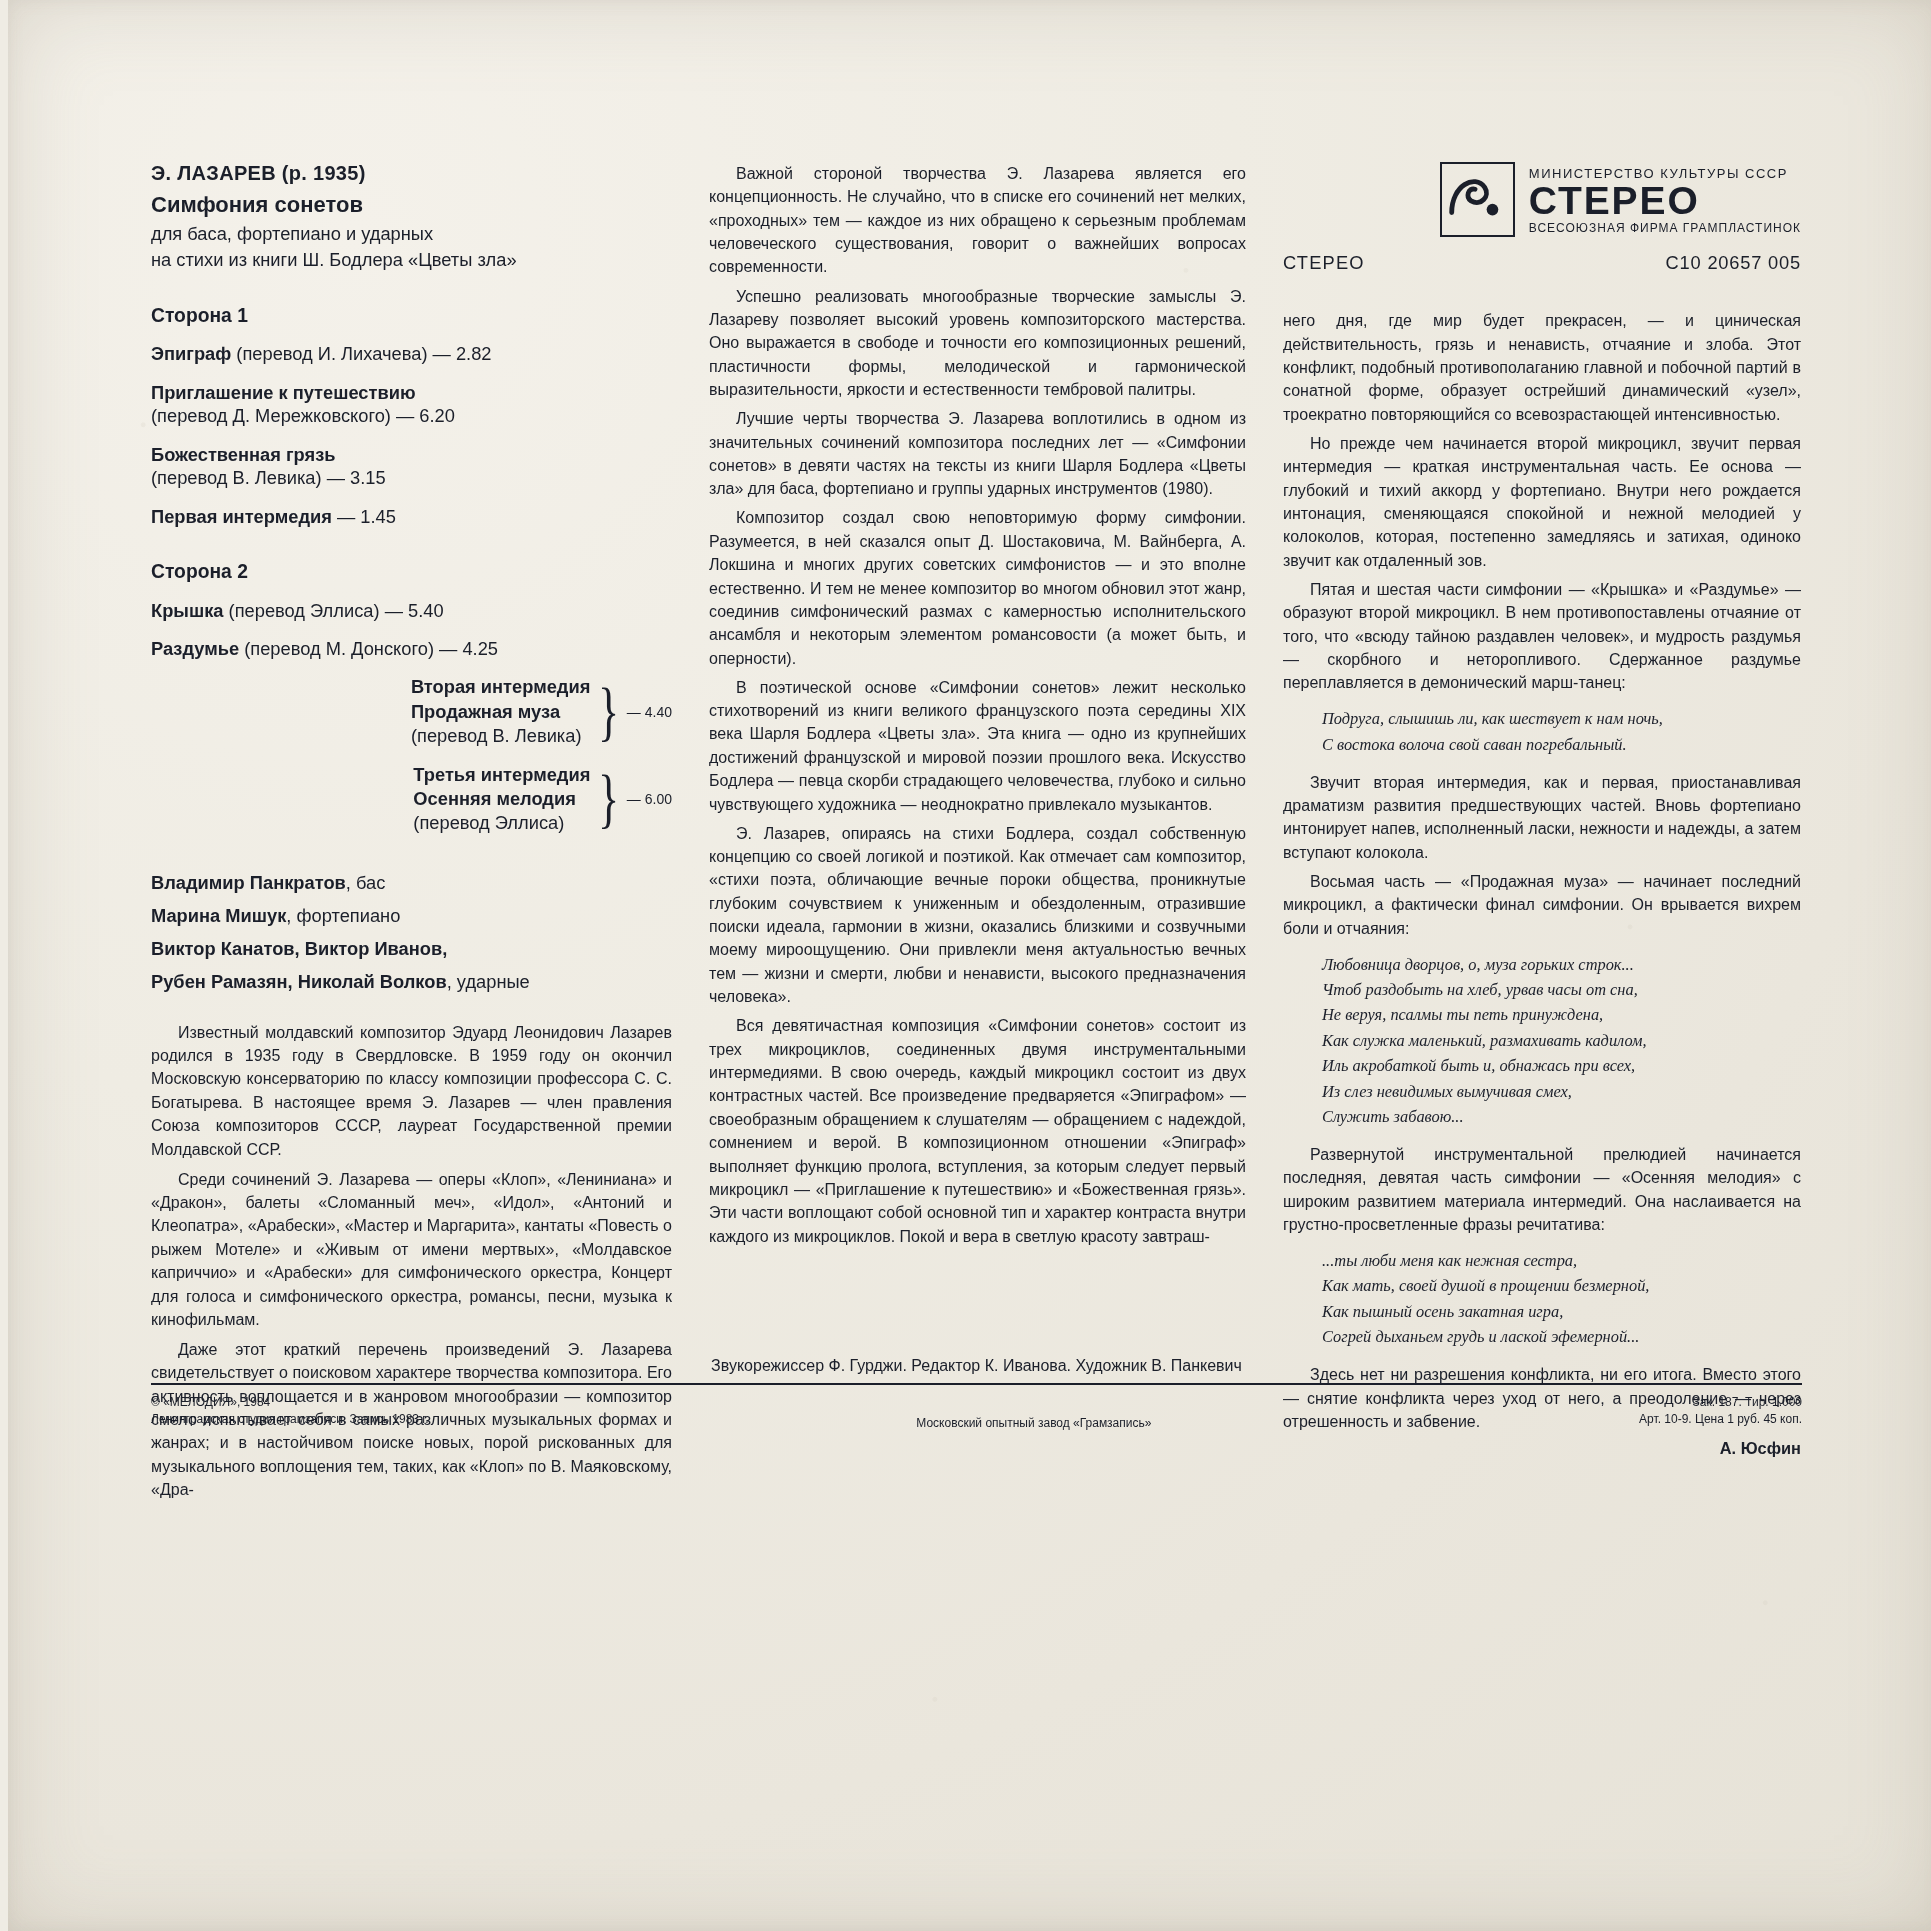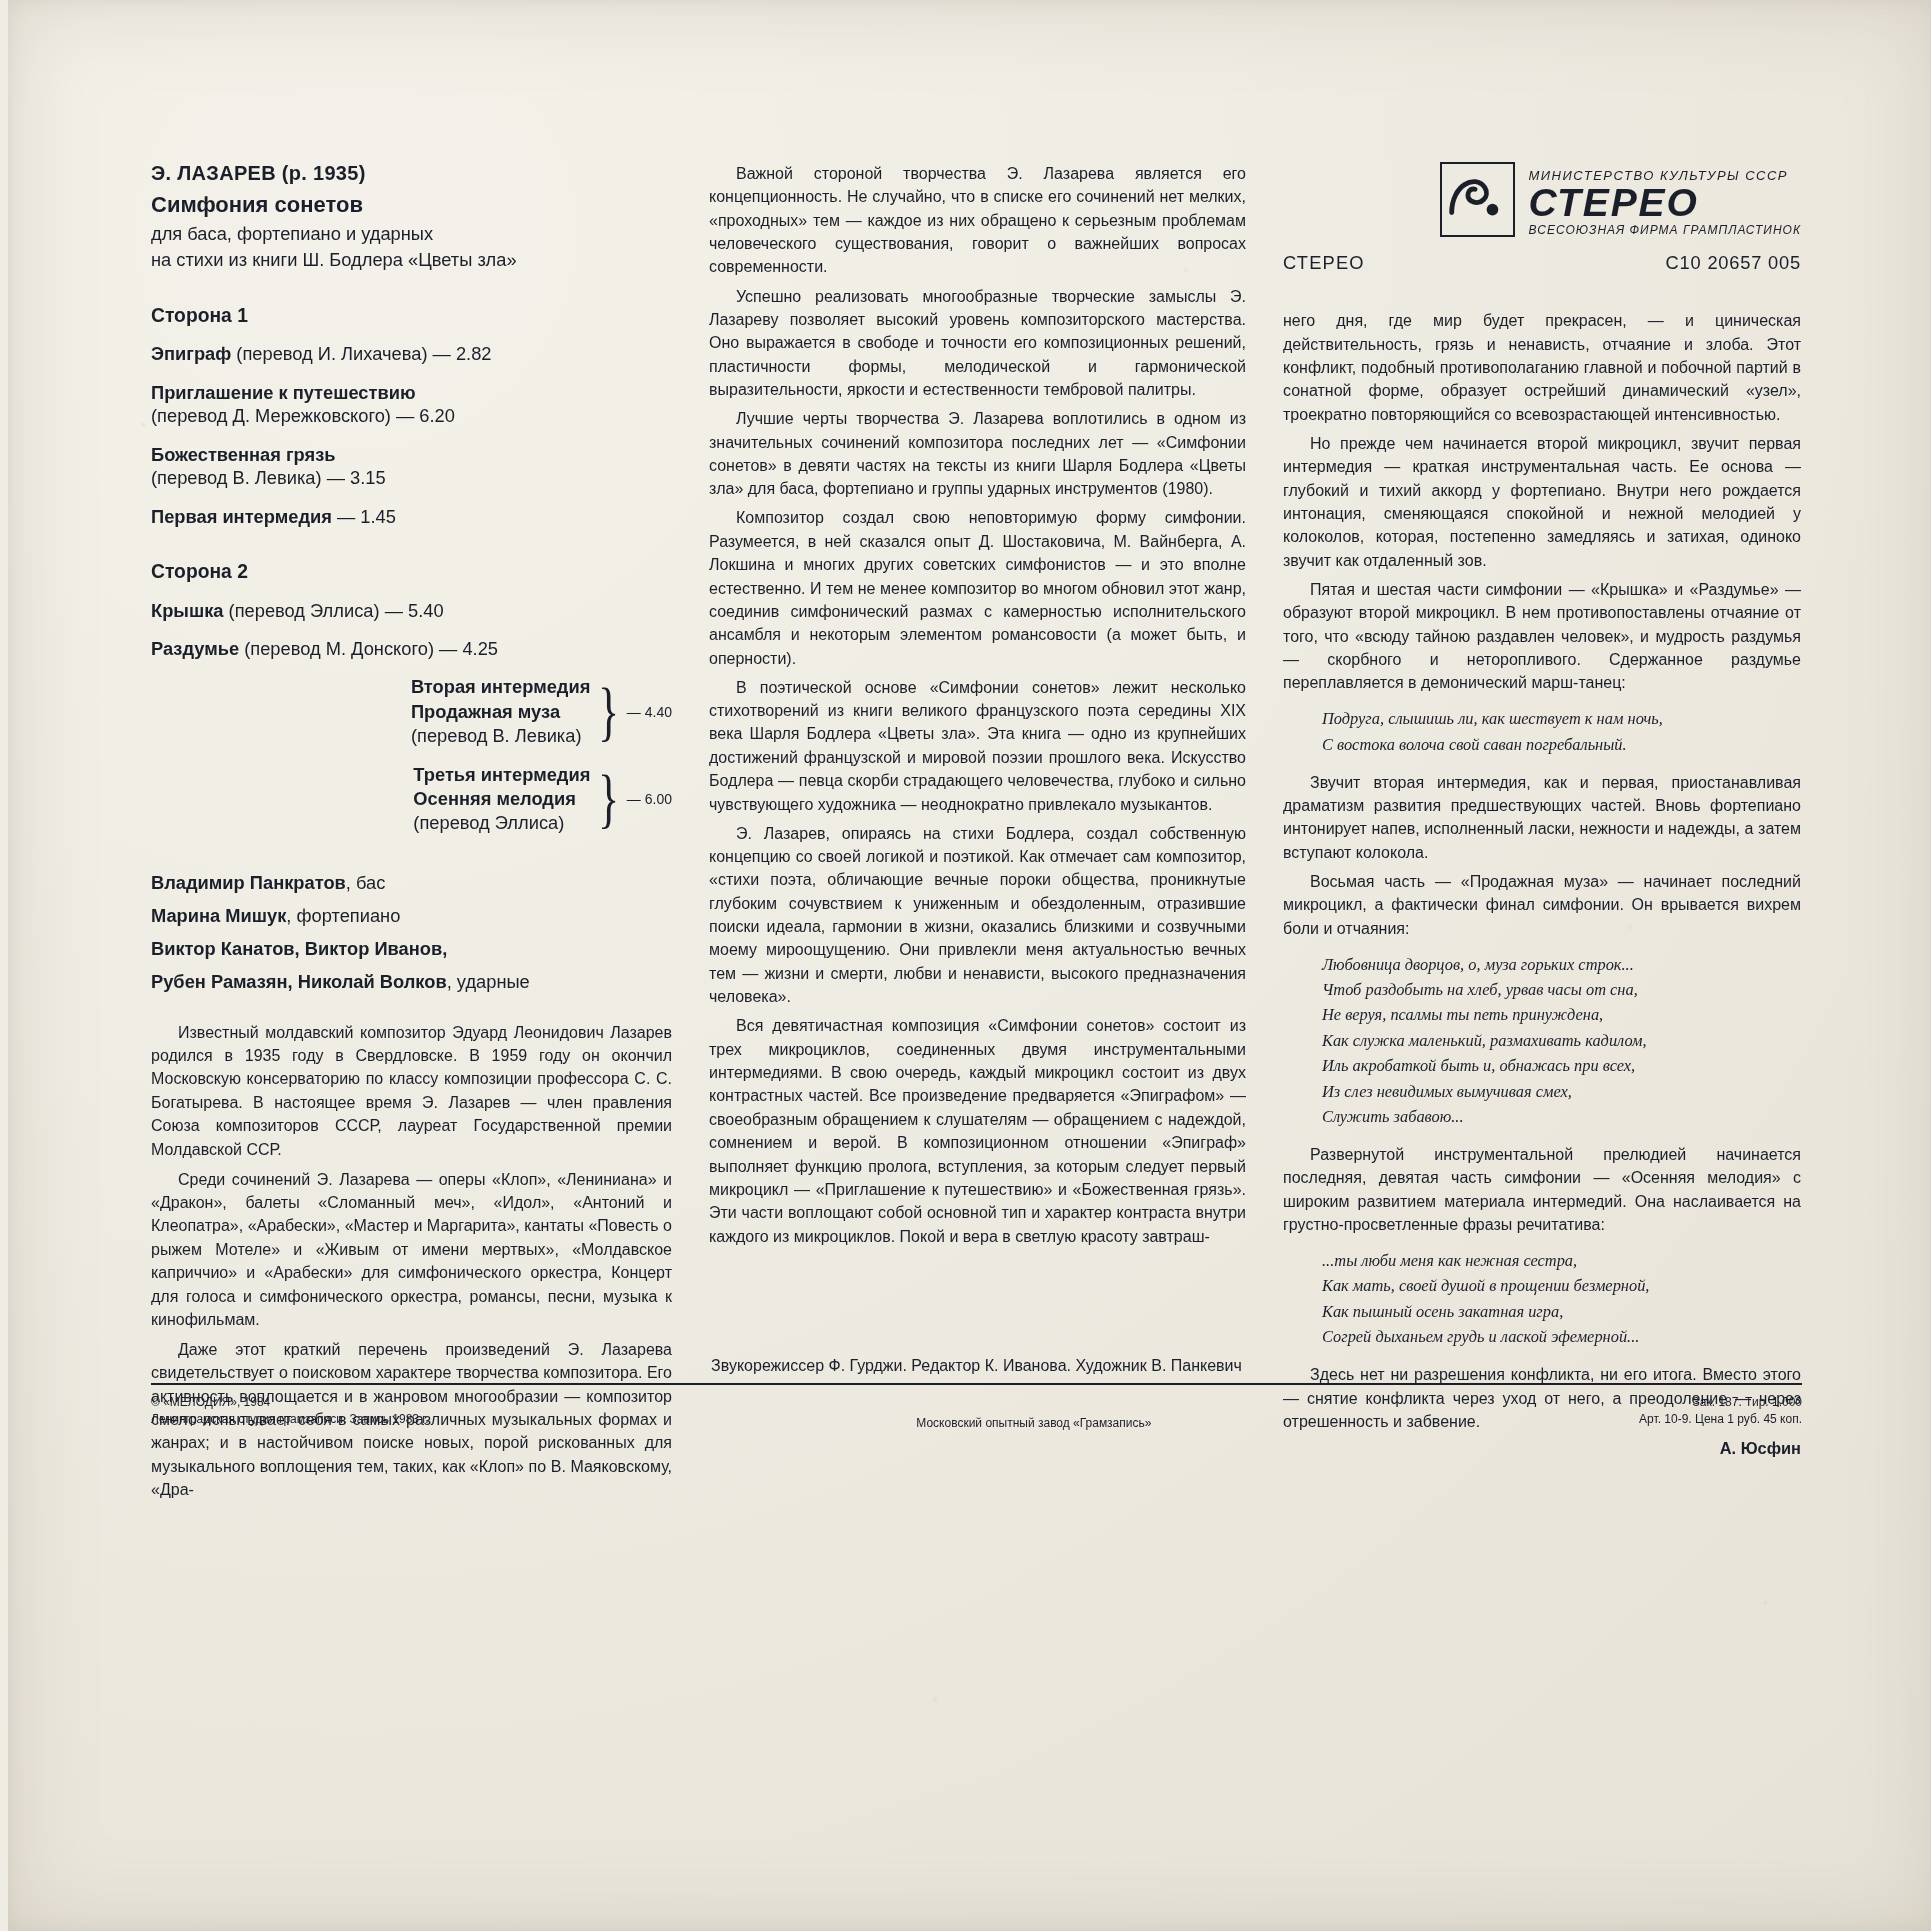--- a/index.html
+++ b/index.html
@@ -141,24 +141,23 @@
     margin-top: 0;
   }
   .col.mid .body-text p,
   .col.right .body-text p {
     margin-bottom: 5.8px;
   }
 
   
   .logo-block {
     display: flex;
-    align-items: flex-end;
+    align-items: center;
     justify-content: flex-end;
     gap: 13.5px;
-    font-style: italic;
   }
   .logo-mark {
     width: 71px;
     height: 71px;
     border: 2.9px solid #1b1f2a;
     position: relative;
     flex: none;
   }
   .logo-mark svg { display: block; }
   .logo-words {

